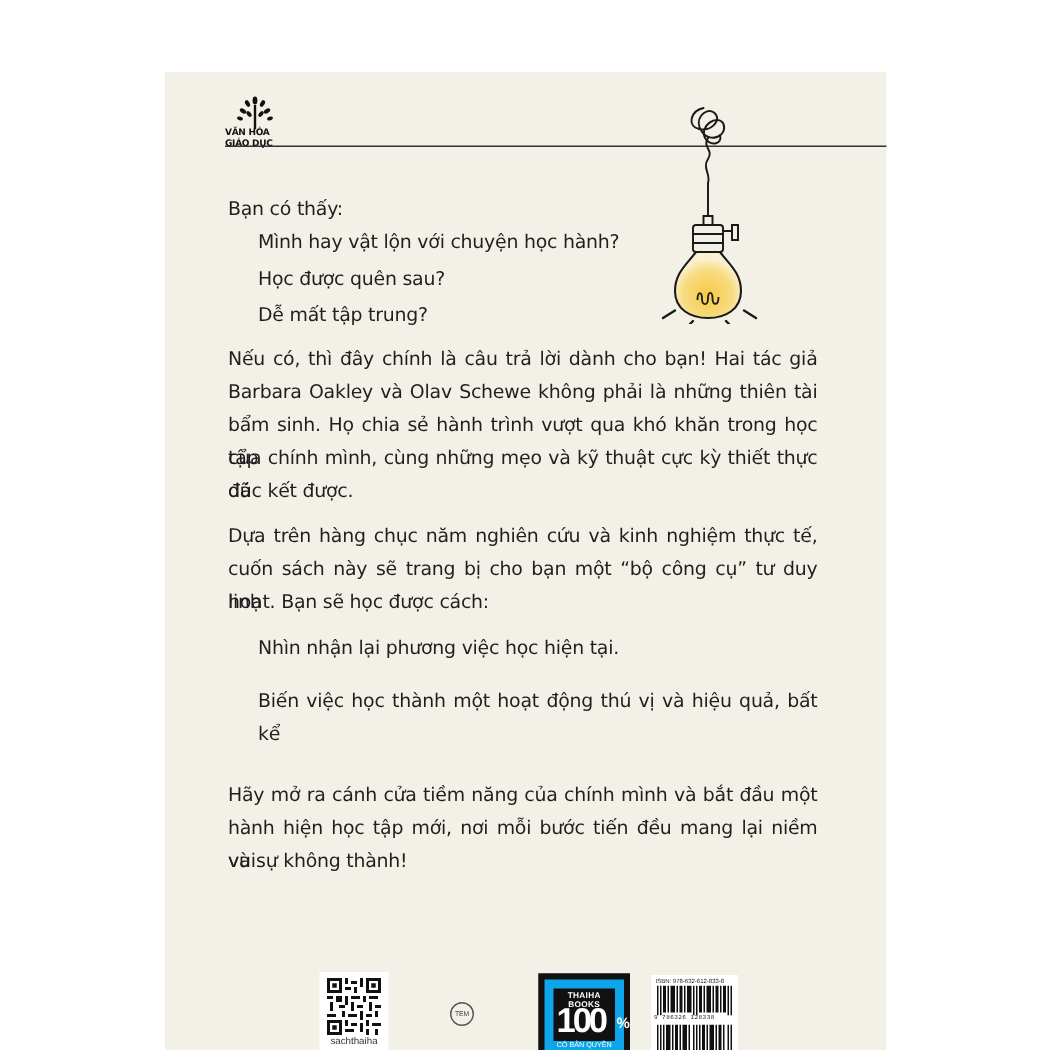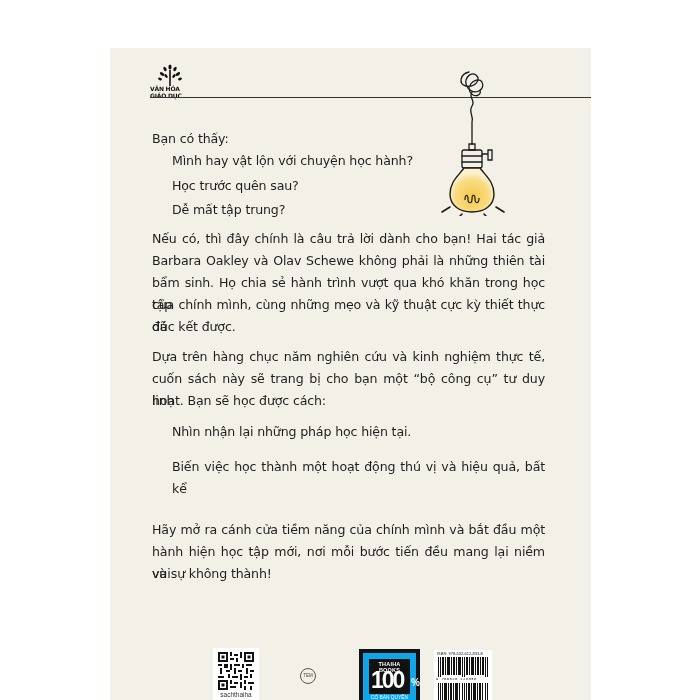--- a/index.html
+++ b/index.html
@@ -138,38 +138,38 @@
     <g stroke="#1a1a1a" stroke-width="1.6" stroke-linecap="round">
       <line x1="22" y1="146" x2="30" y2="141"></line>
       <line x1="40" y1="150" x2="42" y2="148"></line>
       <line x1="64" y1="148" x2="66" y2="150"></line>
       <line x1="76" y1="141" x2="84" y2="146"></line>
     </g>
   </svg>
 
   <div class="text" style="top:83px;">Bạn có thấy:</div>
   <div class="text indent" style="top:105px;text-align:right;">Mình hay vật lộn với chuyện học hành?</div>
-  <div class="text indent" style="top:130px;">Học trước quên sau?</div>
+  <div class="text indent" style="top:130px;">Học được quên sau?</div>
   <div class="text indent" style="top:154px;">Dễ mất tập trung?</div>
 
   <div class="para" style="top:298px;">
     <span class="ln">Dựa trên hàng chục năm nghiên cứu và kinh nghiệm thực tế,</span>
     <span class="ln">cuốn sách này sẽ trang bị cho bạn một “bộ công cụ” tư duy linh</span>
     <span class="ln last">hoạt. Bạn sẽ học được cách:</span>
   </div>
 
   <div class="para" style="top:180px;">
     <span class="ln">Nếu có, thì đây chính là câu trả lời dành cho bạn! Hai tác giả</span>
     <span class="ln">Barbara Oakley và Olav Schewe không phải là những thiên tài</span>
     <span class="ln">bẩm sinh. Họ chia sẻ hành trình vượt qua khó khăn trong học tập</span>
     <span class="ln">của chính mình, cùng những mẹo và kỹ thuật cực kỳ thiết thực đã</span>
     <span class="ln last">đúc kết được.</span>
   </div>
 
-  <div class="text indent" style="top:376px;">Nhìn nhận lại những pháp học hiện tại.</div>
+  <div class="text indent" style="top:376px;">Nhìn nhận lại phương việc học hiện tại.</div>
   <div class="para indent" style="top:408px; width:373px;">
     <span class="ln">Biến việc học thành một hoạt động thú vị và hiệu quả, bất kể</span>
   </div>
 
   <div class="para" style="top:471px;">
     <span class="ln">Hãy mở ra cánh cửa tiềm năng của chính mình và bắt đầu một</span>
     <span class="ln">hành hiện học tập mới, nơi mỗi bước tiến đều mang lại niềm vui</span>
     <span class="ln last">và sự không thành!</span>
   </div>
 

